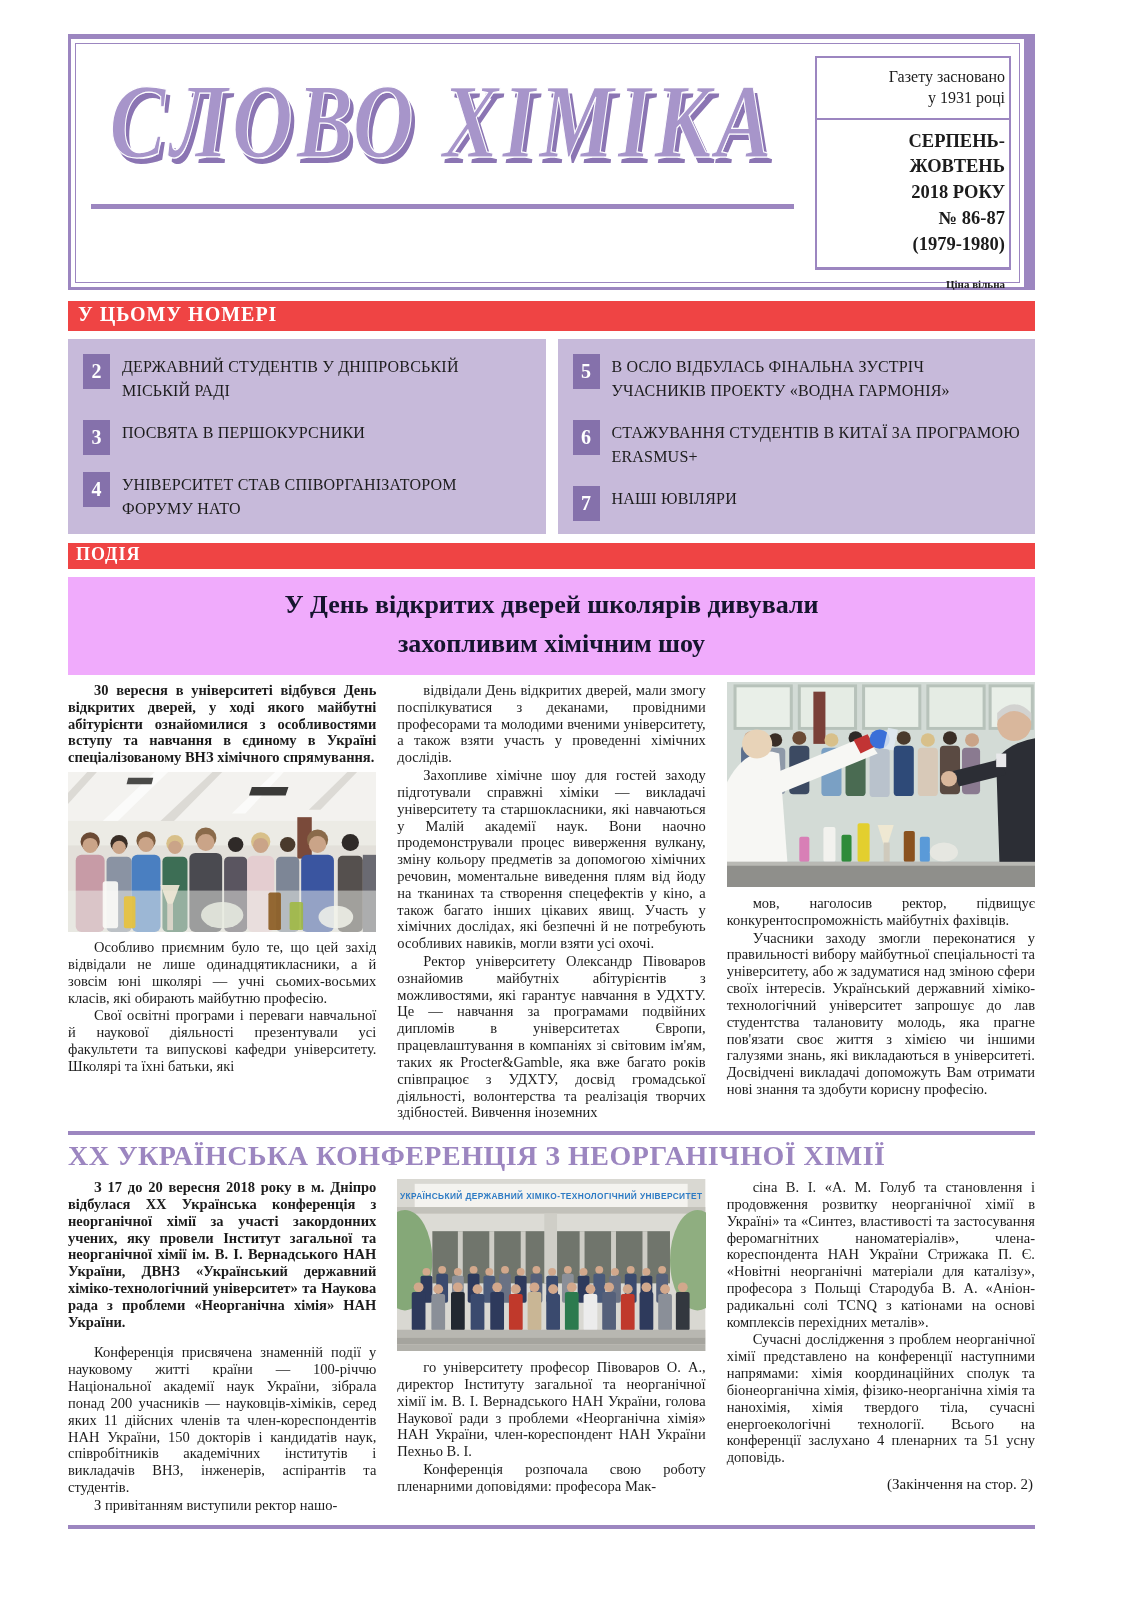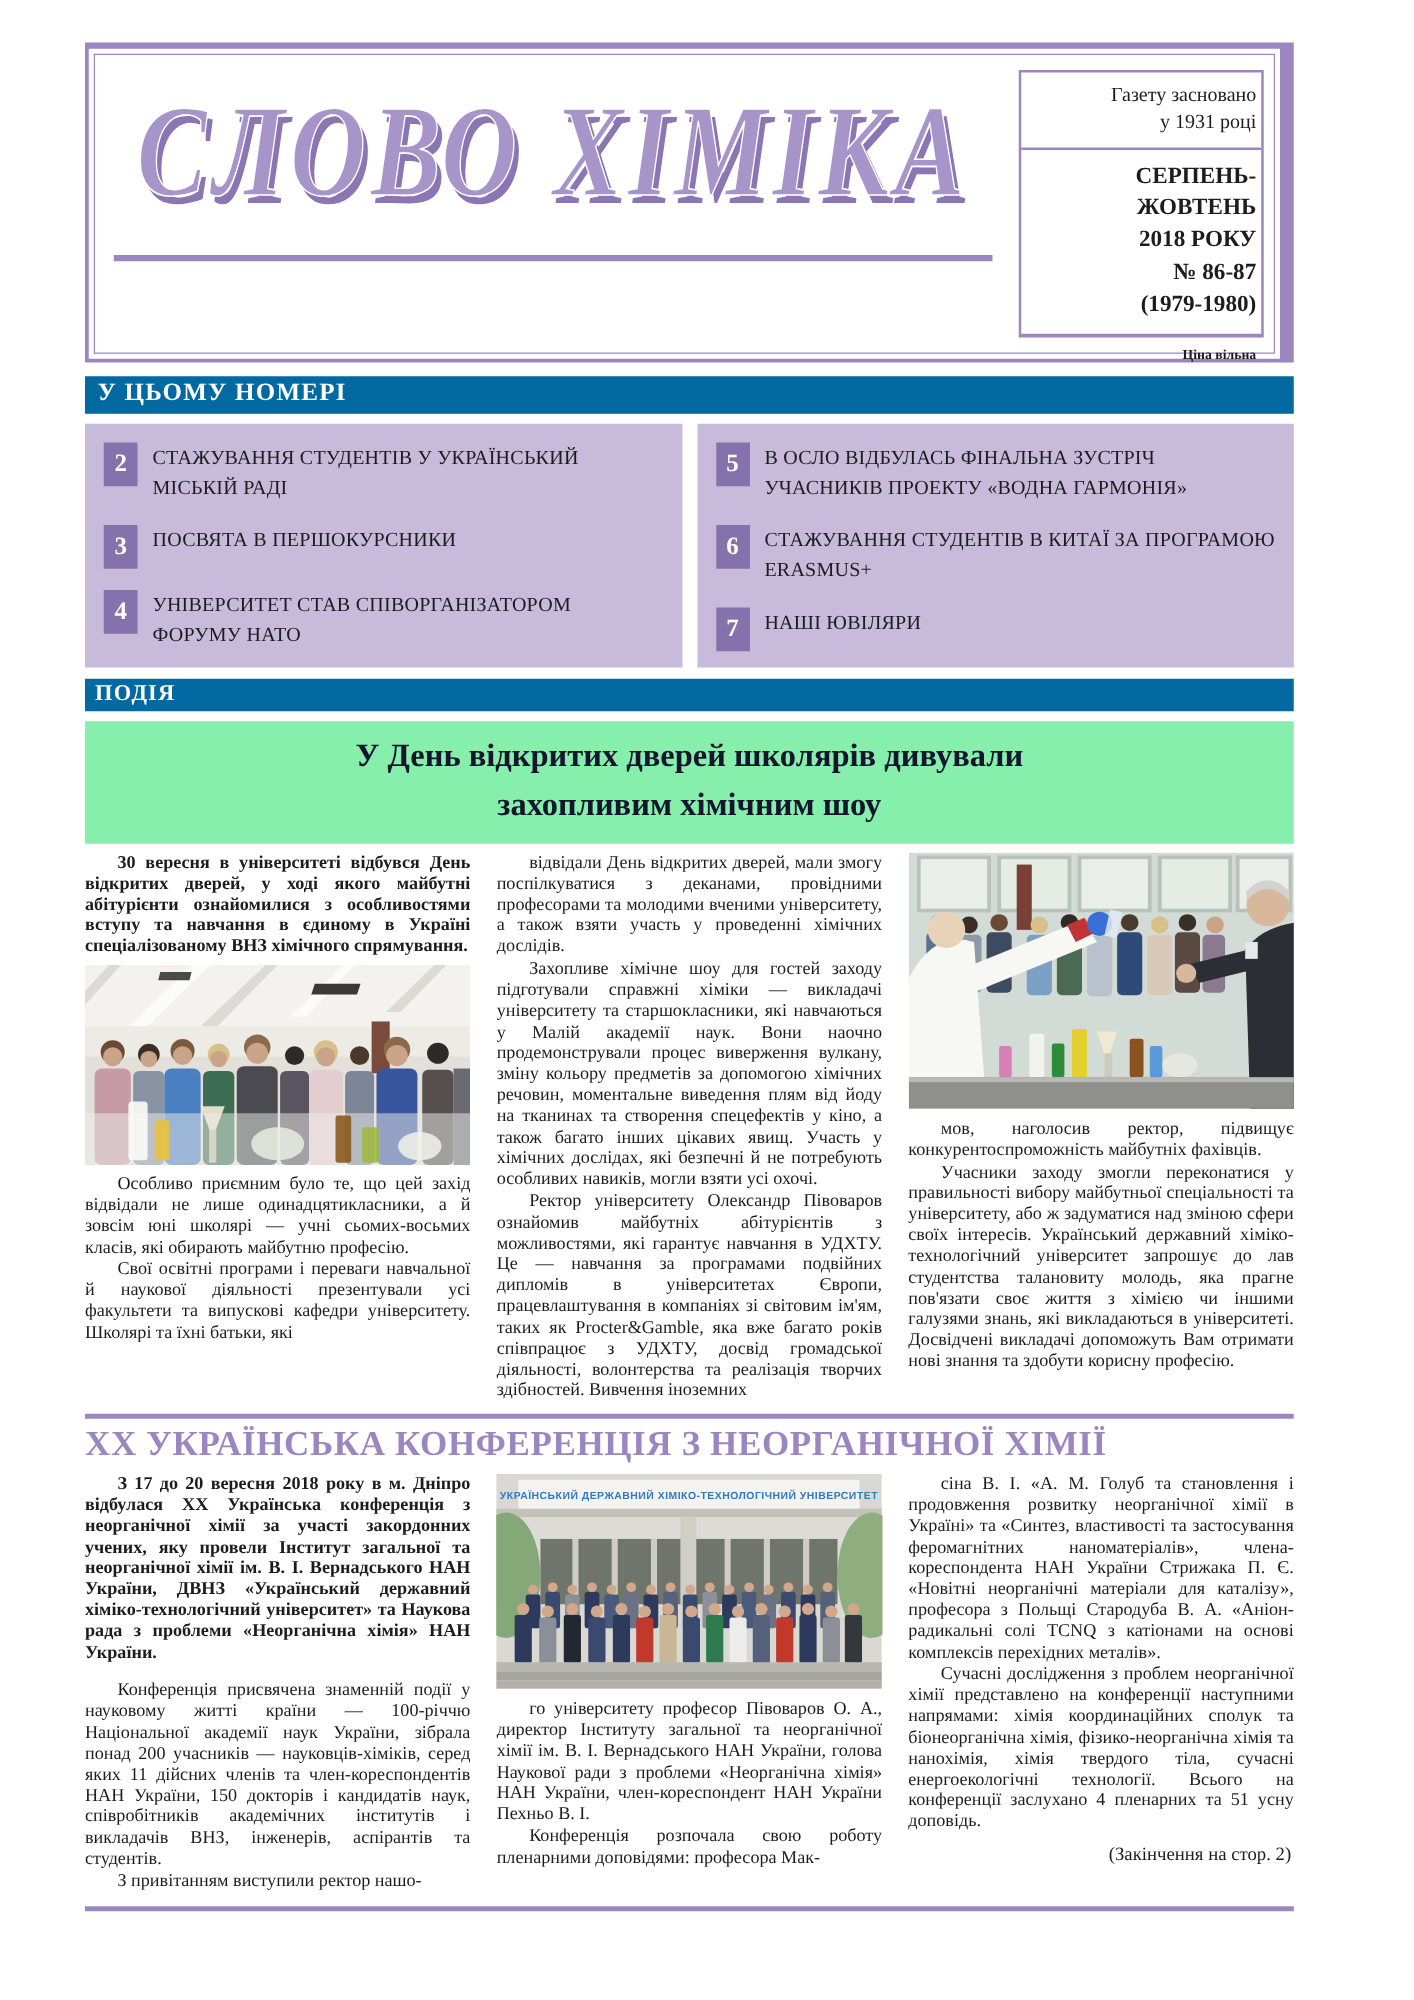--- a/index.html
+++ b/index.html
@@ -20,35 +20,35 @@
   .mh-info{width:192px;border:2px solid #9c86c0;margin:12px 8px 12px 6px;display:flex;
            flex-direction:column;text-align:right;}
   .mh-sec{padding:9px 4px;}
   .mh-sec.founded{font-size:16px;line-height:1.3;}
   .mh-sep{border-top:2px solid #9c86c0;margin:0;}
   .mh-sec.period{font-size:18.5px;font-weight:bold;line-height:1.4;flex:1;display:flex;
                  flex-direction:column;justify-content:center;}
   .mh-sec.price{font-size:11px;font-weight:bold;}
 
   
-  .bar{background:#0369a1;color:#fff;font-weight:bold;letter-spacing:1px;}
+  .bar{background:#ef4444;color:#fff;font-weight:bold;letter-spacing:1px;}
   .bar.toc-bar{font-size:20px;padding:2px 10px 5px;margin-top:11px;}
   .bar.podiya-bar{font-size:18px;padding:1px 8px 4px;margin-top:9px;}
 
   
   .toc-wrap{display:flex;gap:12px;margin-top:8px;}
   .toc-col{flex:1;background:#c7bada;padding:15px 15px 13px;}
   .toc-item{display:flex;gap:12px;margin-bottom:17px;align-items:flex-start;}
   .toc-item:last-child{margin-bottom:0;}
   .toc-num{background:#8571ab;color:#fff;font-weight:bold;font-size:20px;width:27px;height:35px;
            display:flex;align-items:center;justify-content:center;flex:none;}
   .toc-text{font-size:16px;line-height:1.5;letter-spacing:.2px;padding-top:1px;}
 
   
-  .headline1{background:#86efac;text-align:center;padding:8px 12px 12px;margin-top:8px;
+  .headline1{background:#f0abfc;text-align:center;padding:8px 12px 12px;margin-top:8px;
              font-size:26px;font-weight:bold;line-height:1.5;color:#15152e;}
   .divider{height:4px;background:#9c86c0;margin-top:9px;}
   .headline2{color:#9c86c0;font-weight:bold;font-size:28px;text-align:left;
              letter-spacing:.5px;margin:5px 0 4px;}
   .bottom-rule{height:4px;background:#9c86c0;margin-top:10px;}
 
   
   .cols{display:flex;gap:21px;margin-top:7px;}
   .col{flex:1;min-width:0;}
   p.art{font-size:14.5px;line-height:1.16;text-align:justify;text-indent:26px;margin:0 0 1px;}
@@ -92,21 +92,21 @@
         </div>
       </div>
     </div>
 
     <div class="bar toc-bar">У  ЦЬОМУ НОМЕРІ</div>
 
     <div class="toc-wrap">
       <div class="toc-col">
         <div class="toc-item">
           <span class="toc-num">2</span>
-          <span class="toc-text">СТАЖУВАННЯ СТУДЕНТІВ У УКРАЇНСЬКИЙ МІСЬКІЙ РАДІ</span>
+          <span class="toc-text">ДЕРЖАВНИЙ СТУДЕНТІВ У ДНІПРОВСЬКІЙ МІСЬКІЙ РАДІ</span>
         </div>
         <div class="toc-item">
           <span class="toc-num">3</span>
           <span class="toc-text">ПОСВЯТА В ПЕРШОКУРСНИКИ</span>
         </div>
         <div class="toc-item">
           <span class="toc-num">4</span>
           <span class="toc-text">УНІВЕРСИТЕТ СТАВ СПІВОРГАНІЗАТОРОМ ФОРУМУ НАТО</span>
         </div>
       </div>

